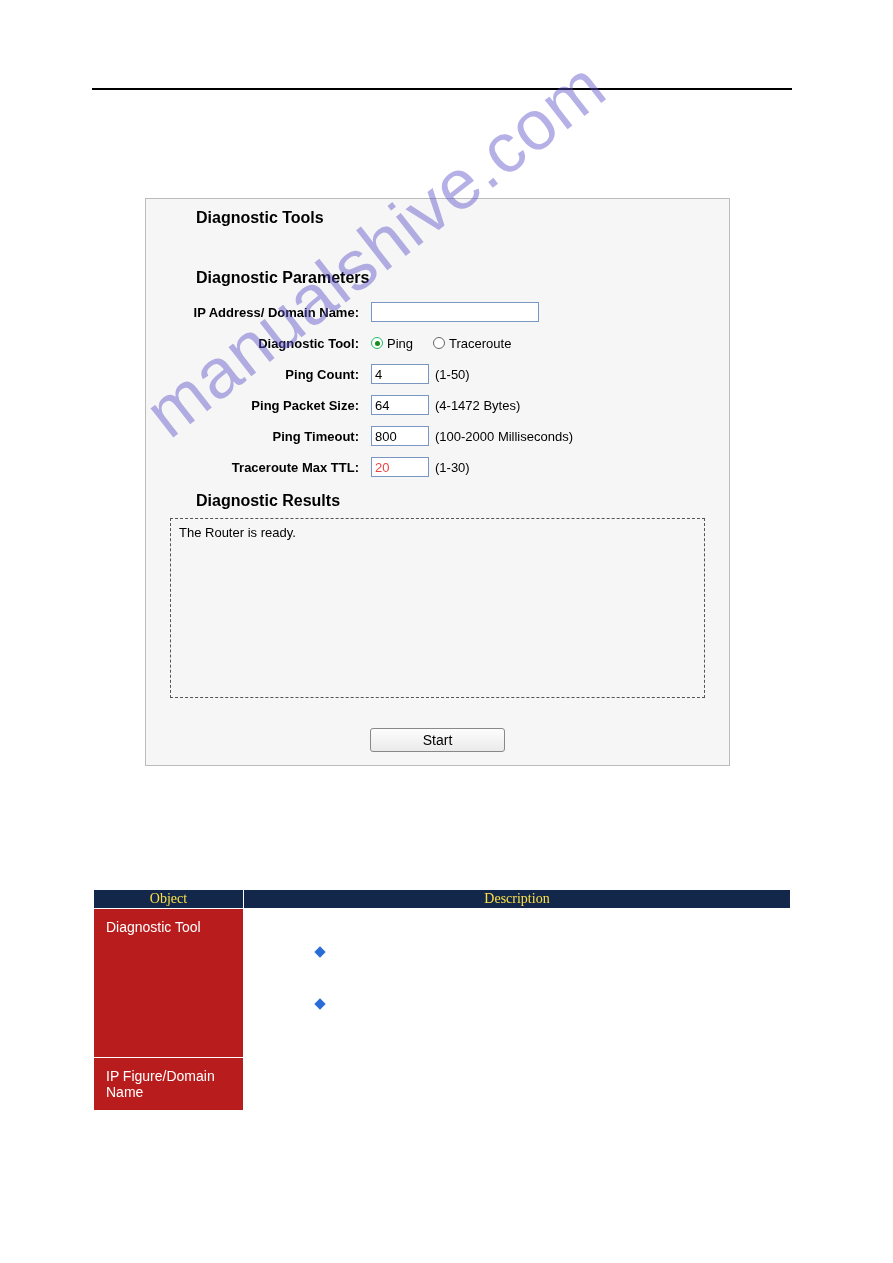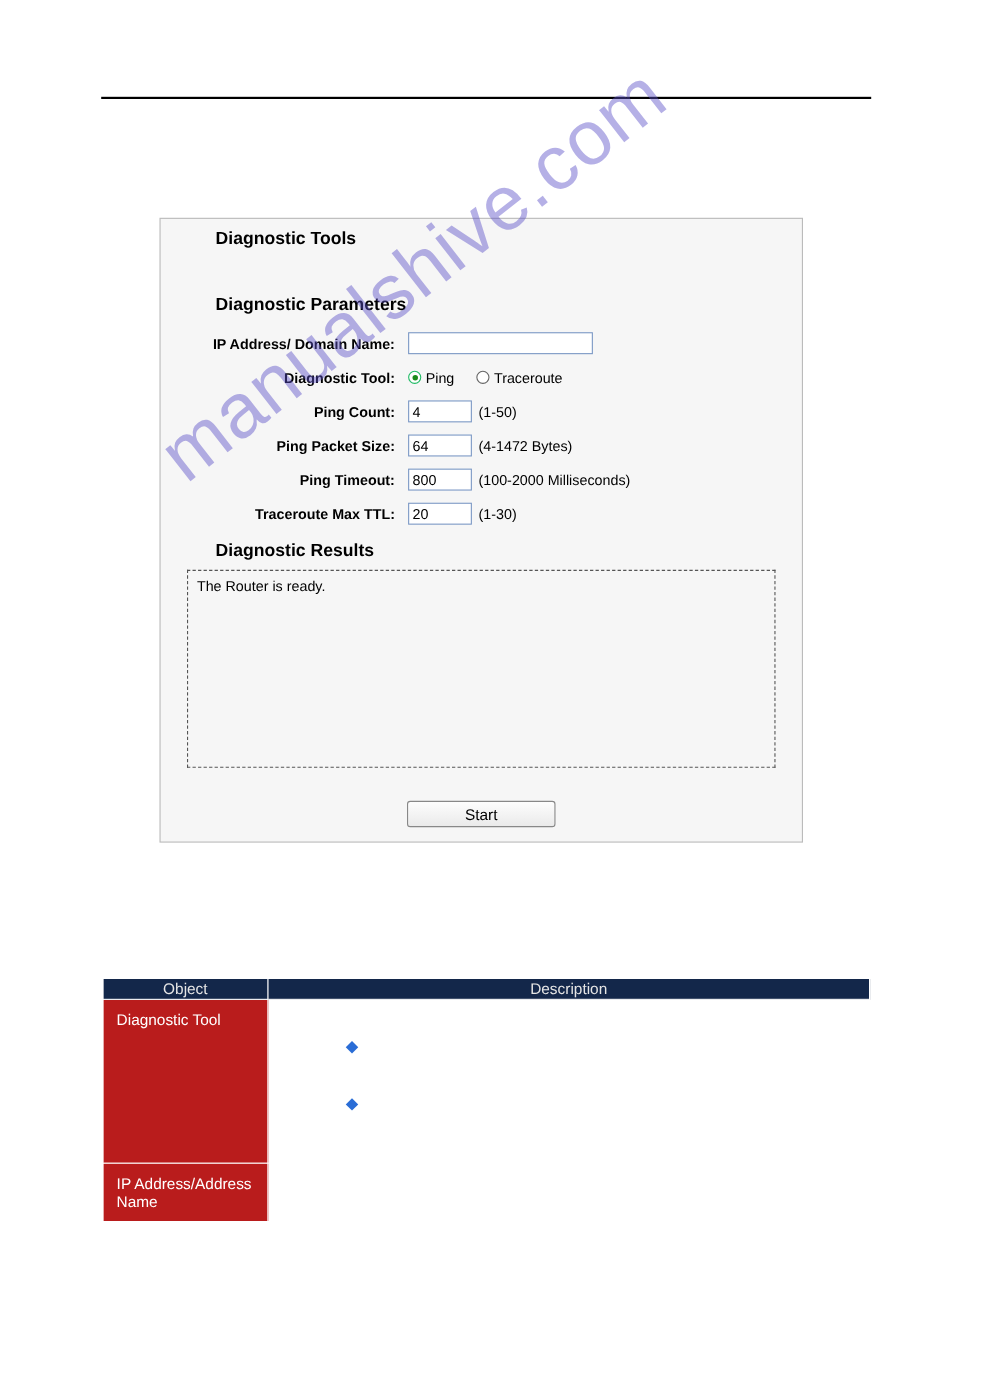--- a/index.html
+++ b/index.html
@@ -87,21 +87,21 @@
     border-radius: 50%;
   }
   .text-input {
     border: 1px solid #7a97c4;
     background: #fff;
     height: 20px;
     padding: 1px 3px;
     font-size: 13px;
   }
   .text-input.disabled {
-    color: #000000;
+    color: #ef4444;
   }
   .hint {
     font-size: 13px;
     margin-left: 0;
   }
   .results-title {
     font-weight: bold;
     font-size: 16px;
     margin: 10px 0 8px 50px;
   }
@@ -149,24 +149,25 @@
     width: 700px;
     border: 0.5px solid #fff;
   }
   .table-wrap table {
     width: 100%;
     border-collapse: collapse;
     font-size: 14px;
   }
   .table-wrap th {
     background: #13274a;
-    color: #e5e5e5;
+    color: #fde047;
     font-weight: normal;
     height: 18px;
     border: 0.5px solid #fff;
+    font-family: Liberation Serif, serif;
   }
   .table-wrap td {
     border: 0.5px solid #fff;
     vertical-align: top;
     padding: 10px 12px;
     color: #fff;
   }
   .col1 {
     width: 150px;
     background: #b91c1c;
@@ -305,21 +306,21 @@
             <span class="bullet-icon"></span>
             <span class="bullet-text"><b>Ping</b><span> - This diagnostic tool troubleshoots connectivity, reachability, and name resolution to a given host or gateway.</span></span>
           </div>
           <div class="bullet-row">
             <span class="bullet-icon"></span>
             <span class="bullet-text"><b>Traceroute</b><span> - This diagnostic tool tests the performance of a connection.</span></span>
           </div>
         </td>
       </tr>
       <tr>
-        <td class="col1">IP Address/Address Name</td>
+        <td class="col1">IP Figure/Domain Name</td>
         <td>Enter the IP Address or Domain Name of the PC whose connection you wish to diagnose.</td>
       </tr>
     </tbody>
       </table>
   </div>
 
   <div class="watermark">manualshive.com</div>
   <div class="page-num">130</div>
 </div>
 

